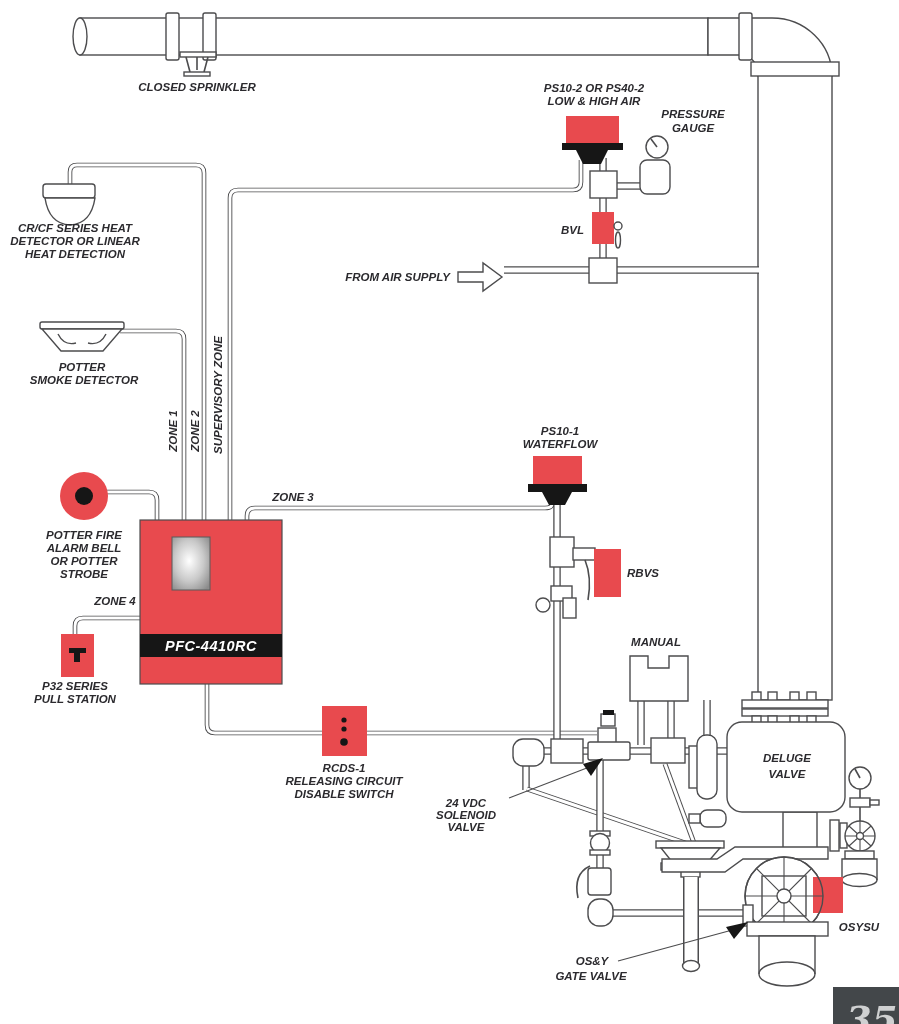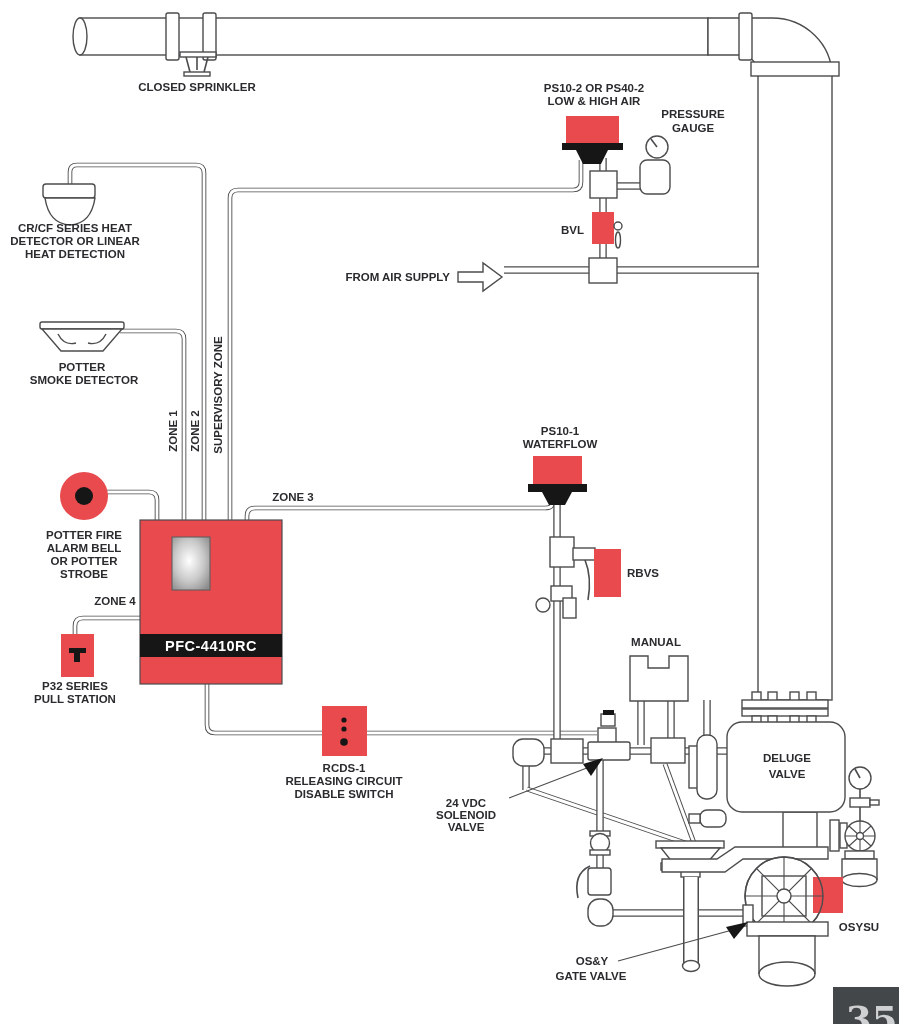--- a/index.html
+++ b/index.html
@@ -1,17 +1,17 @@
 <!DOCTYPE html>
 <html><head>
 <meta charset="utf-8">
 <style>
   html,body{margin:0;padding:0;background:#ffffff;}
   .page{position:relative;width:899px;height:1024px;background:#fff;overflow:hidden;
-        font-family:"Liberation Sans",sans-serif;}
+        font-family:"Liberation Sans",sans-serif;font-style:italic;}
   svg{display:block}
   svg text{font-family:"Liberation Sans",sans-serif;font-weight:bold;font-size:11.5px;
            fill:#2b2a2e;text-anchor:middle;}
   .end{text-anchor:end}
   .rot{text-anchor:middle}
   .panel-txt{fill:#ffffff;font-size:14.5px;letter-spacing:.5px}
   .page-num{font-family:"DejaVu Serif",serif;font-size:37px;fill:#cfd0d1;text-anchor:start}
   .fw{fill:#ffffff;stroke:#4c4c4e;stroke-width:1.4}
   .nf{fill:none;stroke:#4c4c4e;stroke-width:1.4}
   .ln{stroke:#4c4c4e;stroke-width:1.6;fill:none}

